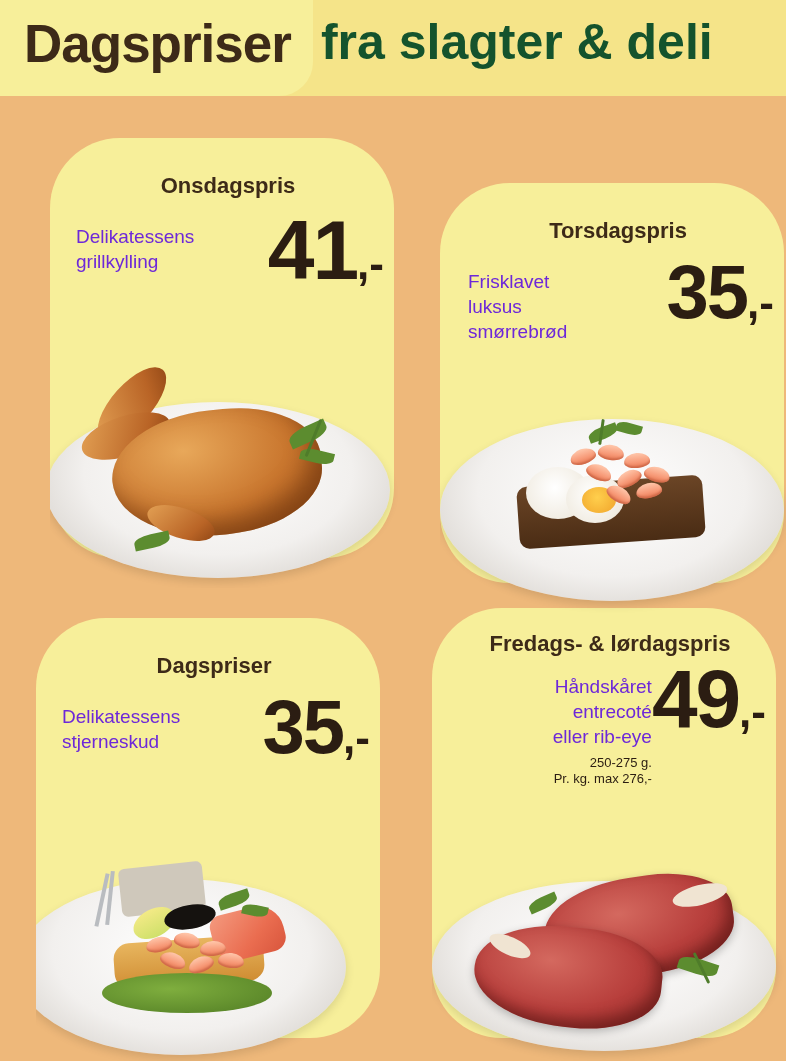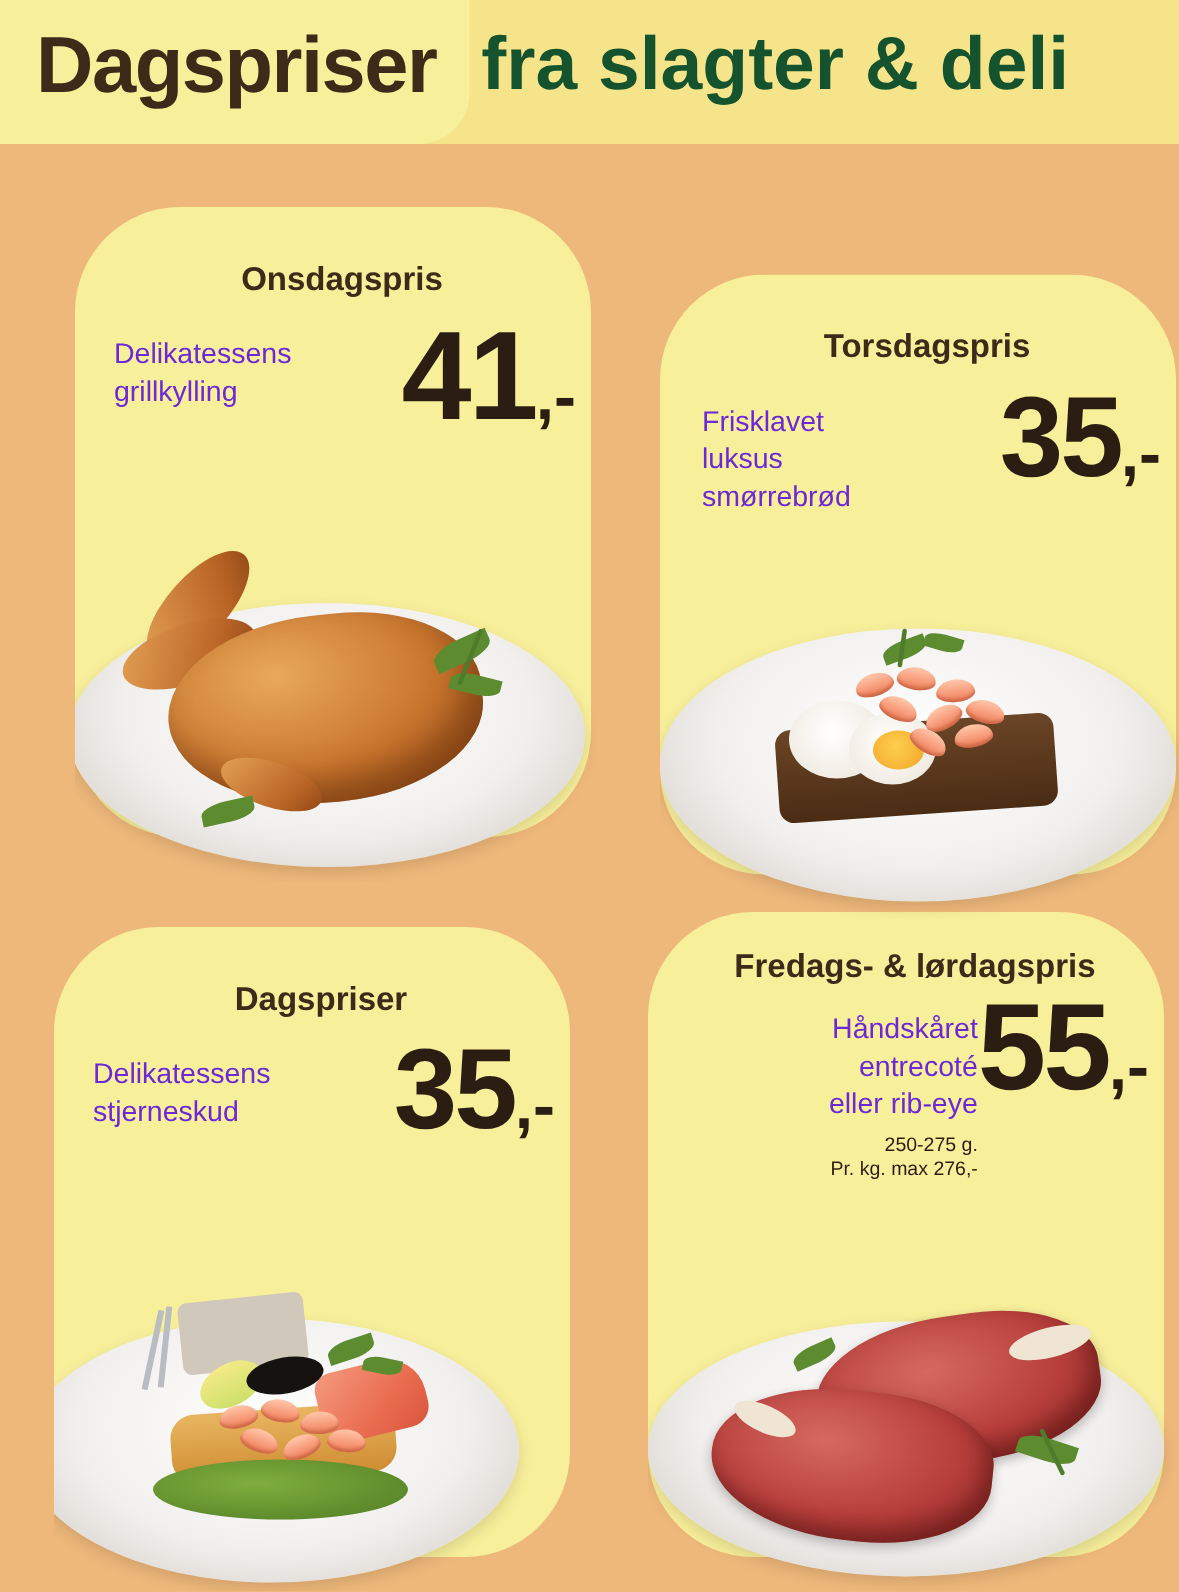--- a/index.html
+++ b/index.html
@@ -390,21 +390,21 @@
 lørdagspris</div>
     <div class="price-row">
       <div style="flex:1 1 auto;text-align:right;">
         <div class="prod-name">Håndskåret
 entrecoté
 eller rib-eye</div>
         <div class="prod-sub">250-275 g.
 Pr. kg. max 276,-</div>
       </div>
       <div class="price">
-        <span>55</span><span class="cur">,-</span>
+        <span>49</span><span class="cur">,-</span>
       </div>
     </div>
     <div class="photo">
       <div class="plate" style="left:0px; top:50px; width:344px; height:170px;"></div>
       <div class="steak" style="left:112px; top:46px; width:190px; height:98px; transform:rotate(-8deg);"></div>
       <div class="fat" style="left:240px; top:54px; width:56px; height:20px; transform:rotate(-14deg);"></div>
       <div class="steak" style="left:42px; top:96px; width:188px; height:100px; transform:rotate(6deg);"></div>
       <div class="fat" style="left:56px; top:106px; width:44px; height:18px; transform:rotate(24deg);"></div>
       <div class="herb" style="left:246px; top:128px; width:40px; height:15px; transform:rotate(18deg);"></div>
       <div class="herb" style="left:96px; top:66px; width:30px; height:12px; transform:rotate(-24deg);"></div>

